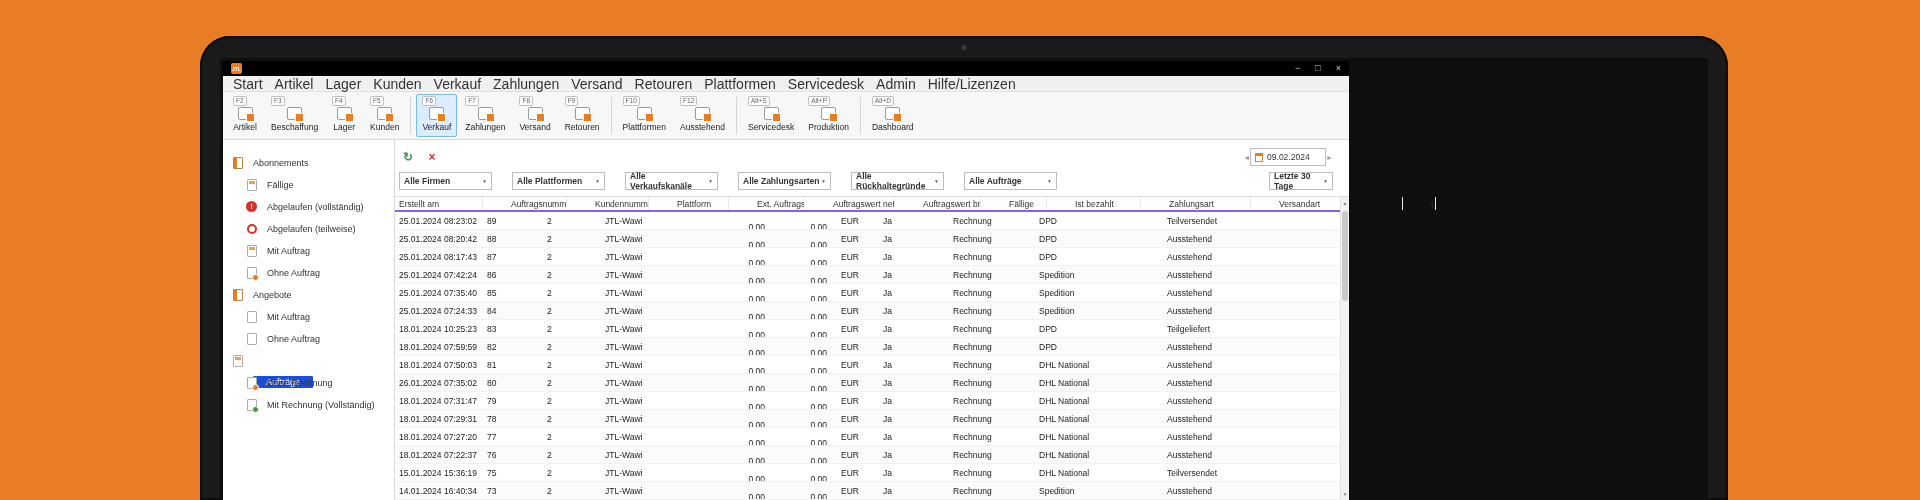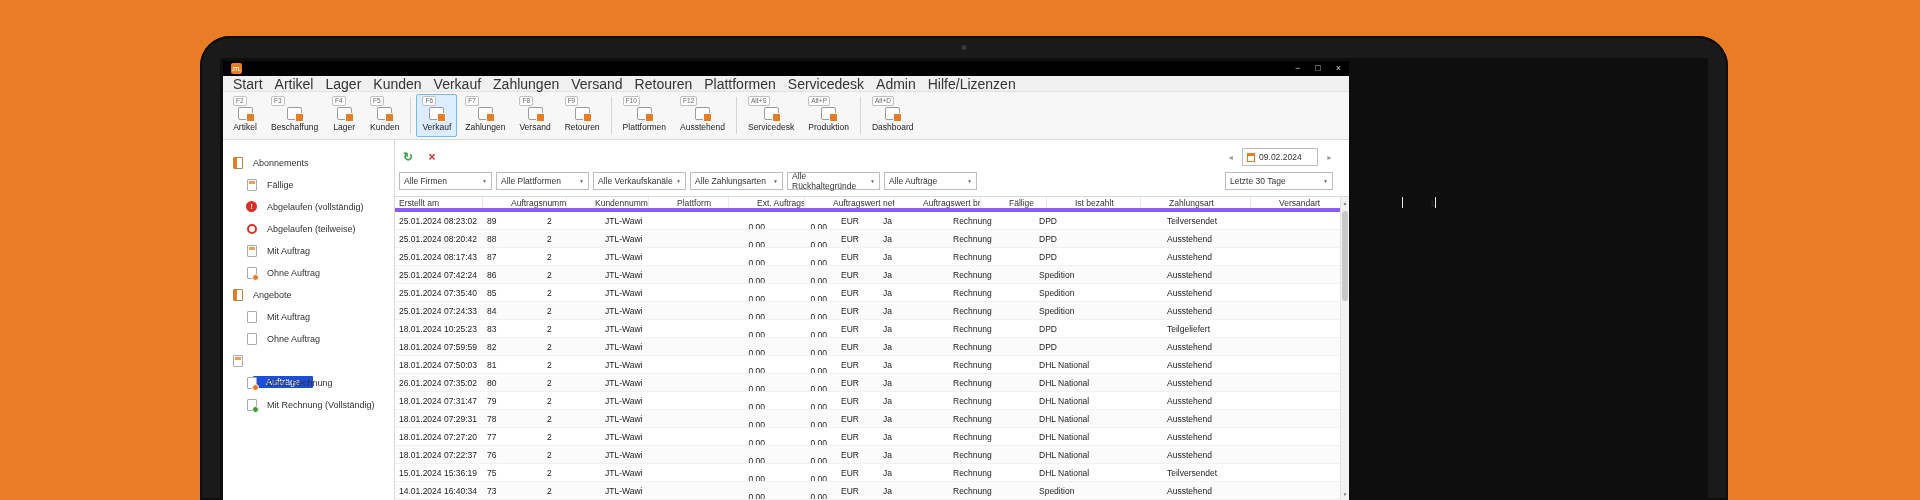--- a/index.html
+++ b/index.html
@@ -77,39 +77,39 @@
                 align-items:center; justify-content:center; gap:2px; }
   .mag { width:5px; height:5px; border:1px solid #555; border-radius:50%; position:relative; }
   .mag::after { content:''; position:absolute; width:3px; height:1px; background:#555; right:-3px;
                 bottom:-1px; transform:rotate(45deg); }
   .tiny-caret { font-size:5px; color:#555; line-height:5px; }
   .icon-btn { width:18px; height:18px; display:flex; align-items:center; justify-content:center;
               font-size:12px; font-weight:bold; }
   .refresh { color:#2f9e44; }
   .clear { color:#d32f2f; }
 
-  .daterange { margin-left:auto; display:flex; align-items:center; gap:8px; padding-right:12px; }
+  .daterange { margin-left:auto; display:flex; align-items:center; gap:0; padding-right:12px; }
   .nav-arrow { color:#9a9a9a; font-size:7px; }
   .date-box { width:76px; height:18px; border:1px solid #bdbdbd; display:flex; align-items:center;
               font-size:8.5px; color:#333; padding:0 4px; gap:4px; background:#fff; }
   .cal-icon { width:8px; height:9px; border:1px solid #E97D26; position:relative; flex:0 0 auto; }
   .cal-icon::before { content:''; position:absolute; left:0; right:0; top:0; height:2px; background:#E97D26; }
 
   
-  .filter-row { display:flex; align-items:center; padding:6px 4px 6px 4px; gap:4px; flex:0 0 auto; }
+  .filter-row { display:flex; align-items:center; padding:6px 4px 6px 4px; gap:20px; flex:0 0 auto;font-weight:bold; }
   .select { width:93px; height:18px; border:1px solid #bdbdbd; background:#fff; display:flex;
             align-items:center; font-size:8.5px; color:#333; padding:0 4px; }
   .select .caret { margin-left:auto; font-size:5px; color:#666; }
-  .preset-select { margin-left:auto; margin-right:12px; width:108px; }
+  .preset-select { margin-left:auto; margin-right:12px; width:64px; }
 
   
   .table-wrap { flex:1; position:relative; border-top:1px solid #d9d9d9; min-height:0;
                 display:flex; flex-direction:column;
                 --cols: 88px 60px 58px 56px 52px 66px 62px 42px 70px 86px 128px minmax(0,1fr); }
-  .thead { display:grid; grid-template-columns:var(--cols); height:15px; border-bottom:4px solid #8b5cf6;
+  .thead { display:grid; grid-template-columns:var(--cols); height:15px; border-bottom:2px solid #8b5cf6;
            background:#fff; flex:0 0 auto; margin-right:9px;gap:24px; }
   .hcell { font-size:8.5px; color:#333; display:flex; align-items:center; padding:0 4px;
            border-right:1px solid #e8e8e8; white-space:nowrap; overflow:hidden; }
   .tbody { flex:1; overflow:hidden; margin-right:9px; }
   .trow { display:grid; grid-template-columns:var(--cols); height:18px; border-bottom:1px solid #f1f1f1; }
   .trow.alt { background:#fbfbfb; }
   .tcell { font-size:8.5px; color:#222; display:flex; align-items:center; padding:0 4px;
            white-space:nowrap; overflow:hidden; }
   .tcell.num { justify-content:flex-end; padding-right:10px;margin-top:12px; }
 

